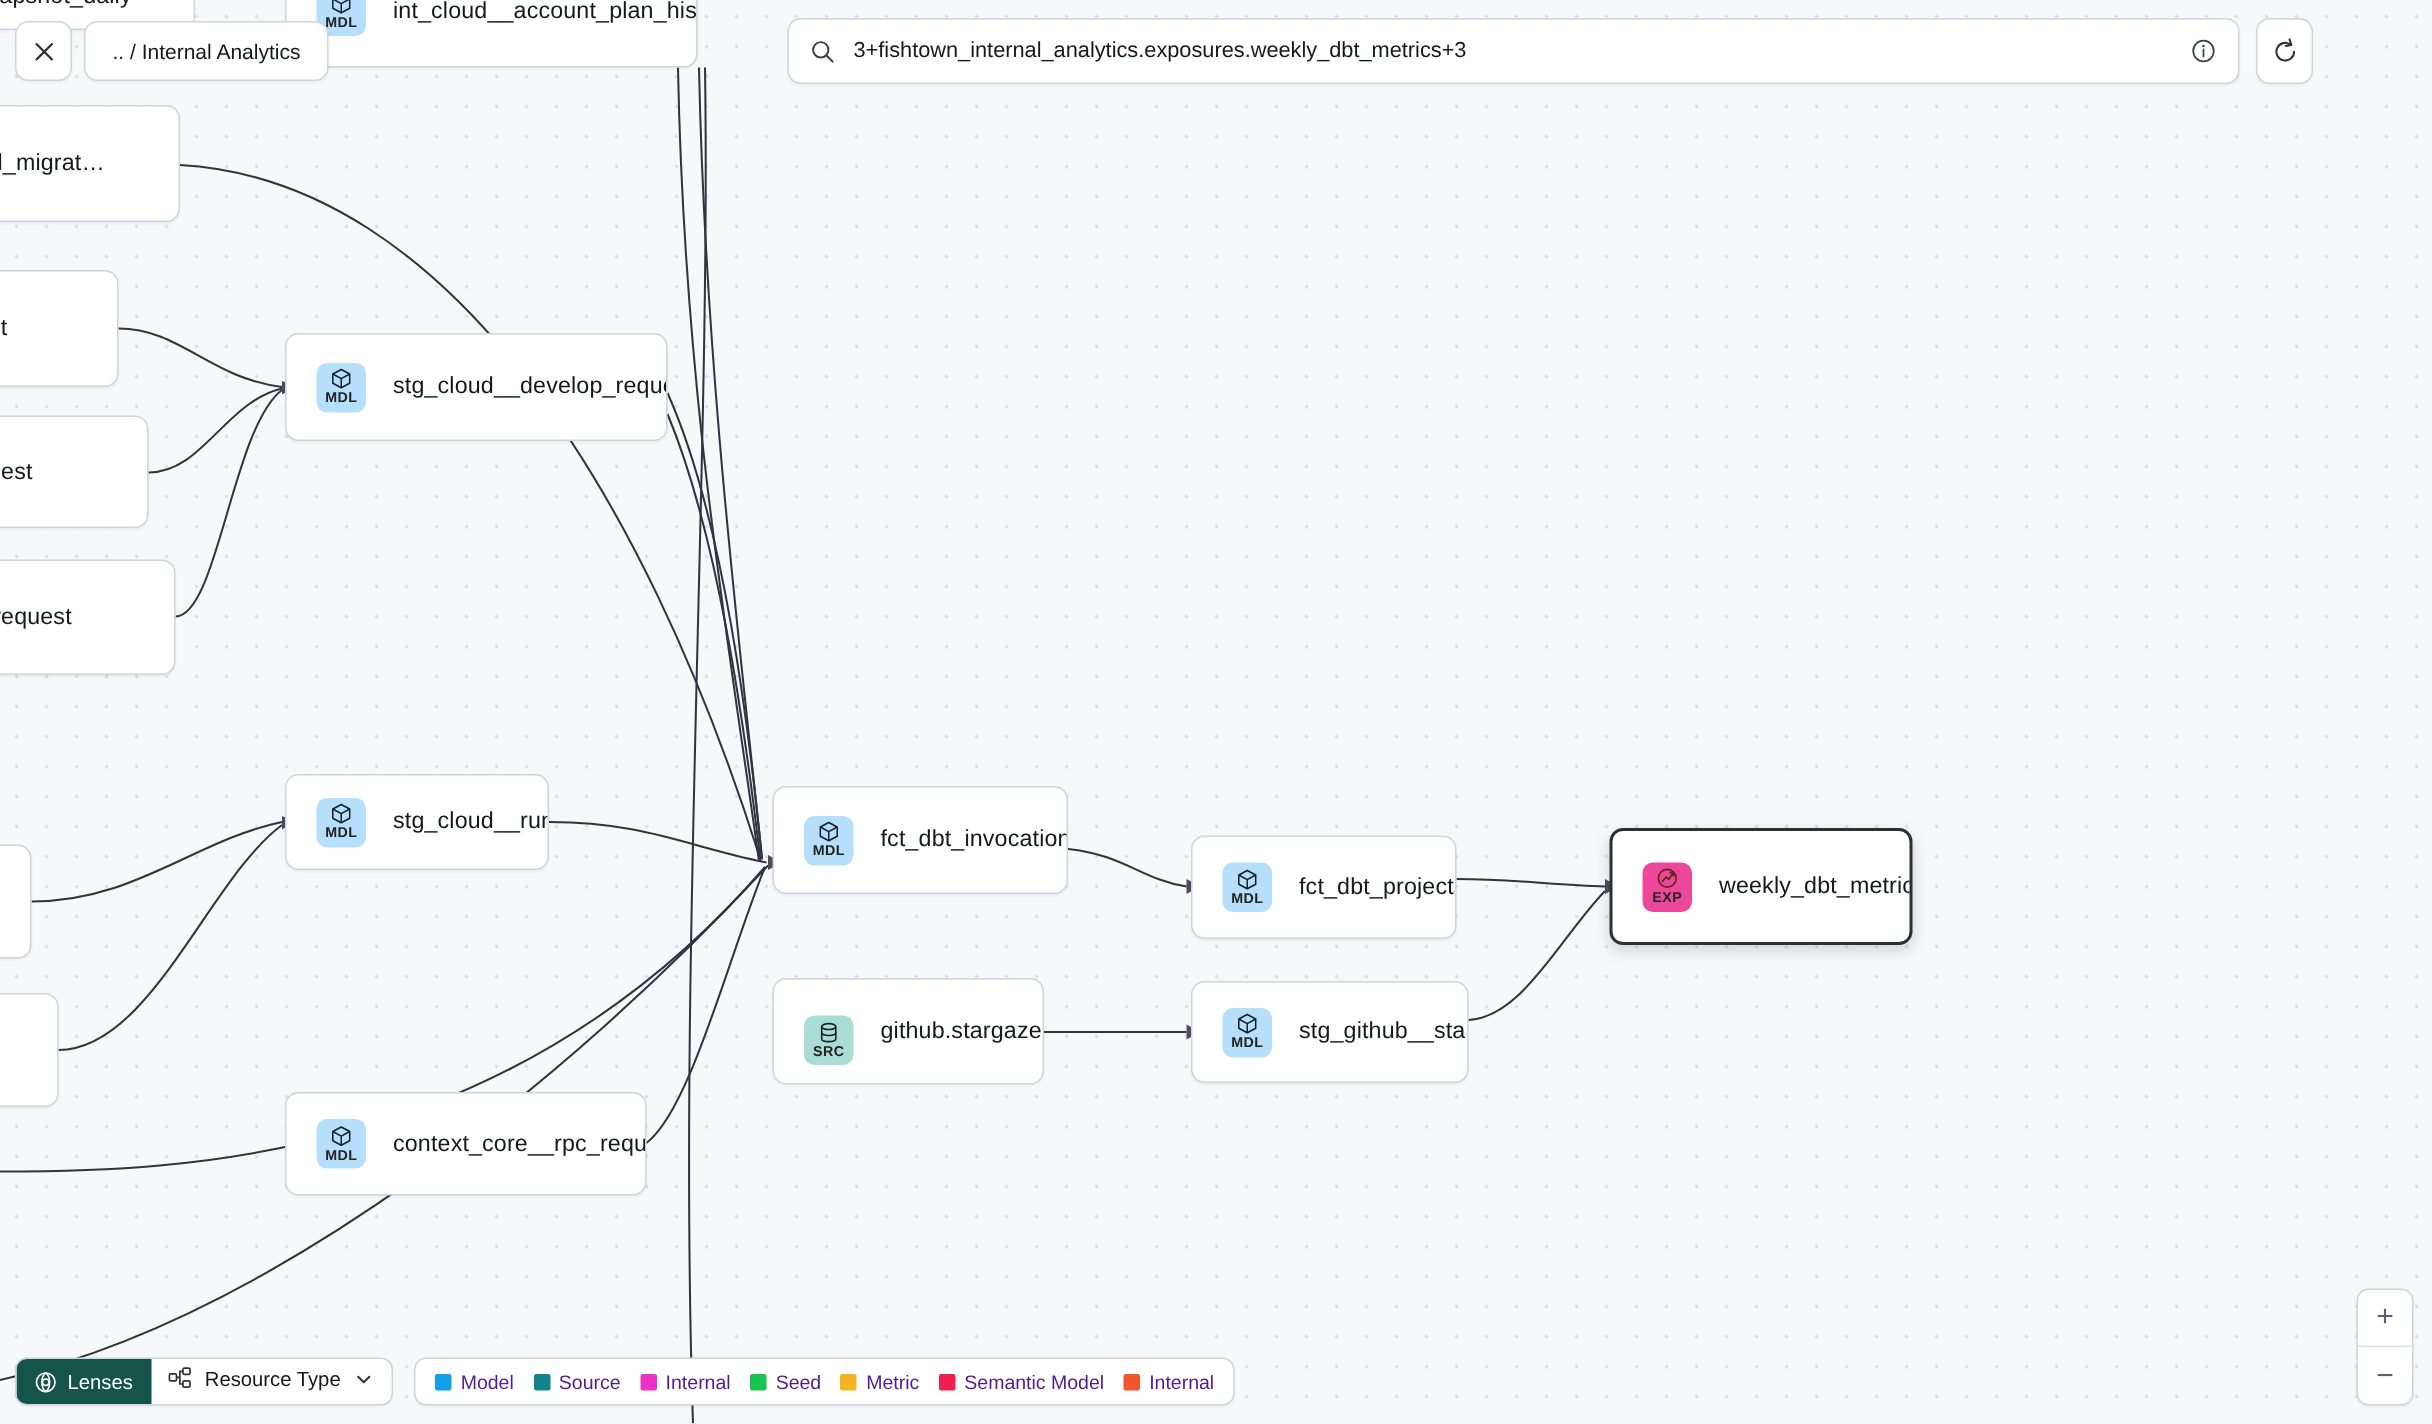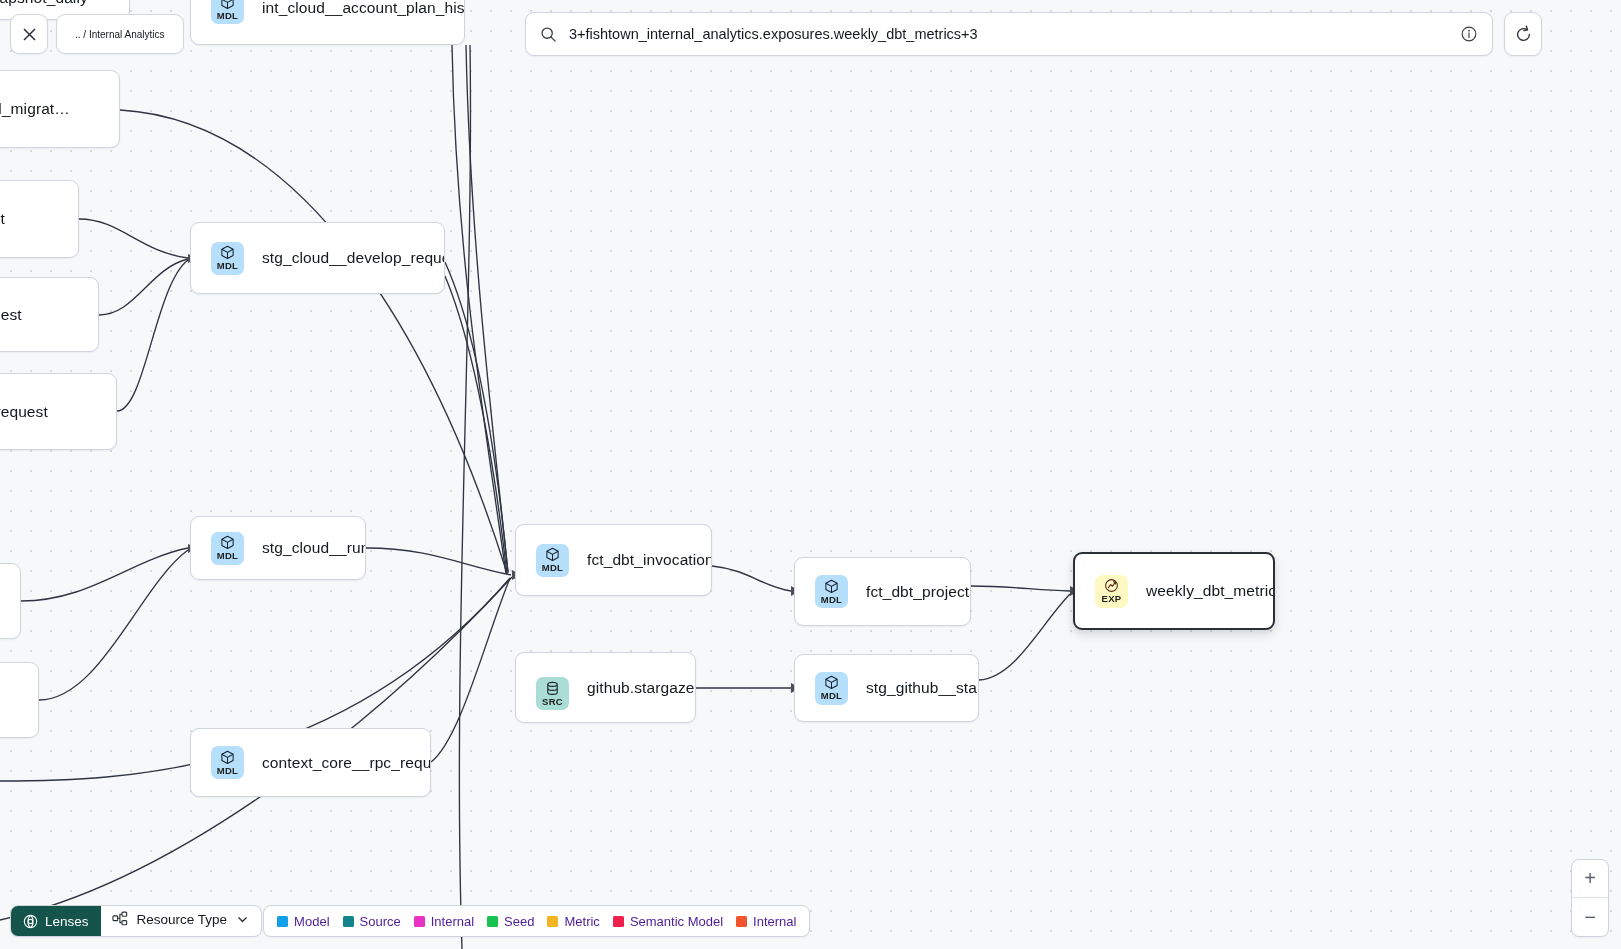--- a/index.html
+++ b/index.html
@@ -63,21 +63,21 @@
   .badge .glyph { display:block; height: 15px; }
   .badge .btxt {
     font-size: 9.5px;
     font-weight: 600;
     letter-spacing: .3px;
     margin-top: 1px;
     color: #222;
   }
   .badge-mdl { background: #b6dffb; }
   .badge-src { background: #a9ddd5; margin-top: 12px; }
-  .badge-exp { background: #fef9c3; }
+  .badge-exp { background: #ec4899; }
   .node .label {
     font-size: 15.5px;
     color: #14181f;
     letter-spacing: .1px;
   }
   .node.plain { padding-left: 22px; }
 
   
   .top-chip {
     position: absolute;
@@ -86,21 +86,21 @@
     border-radius: 9px;
     display: flex;
     align-items: center;
     justify-content: center;
     box-shadow: 0 1px 2px rgba(16,24,40,0.05);
   }
   #close-btn { left: 10px; top: 14px; width: 38px; height: 40px; cursor: pointer; }
   #breadcrumb {
     left: 56px; top: 14px; height: 40px;
     padding: 0 18px;
-    font-size: 10px; color: #14181f;
+    font-size: 14px; color: #14181f;
     cursor: pointer;
   }
 
   #searchbar {
     position: absolute;
     left: 525px; top: 12px;
     width: 968px; height: 44px;
     background: #fff;
     border: 1px solid #cfd4dd;
     border-radius: 9px;
@@ -125,21 +125,21 @@
   #refresh-btn {
     left: 1504px; top: 12px; width: 38px; height: 44px; cursor: pointer;
   }
 
   
   #bottom-left {
     position: absolute;
     left: 10px; bottom: 12px;
     display: flex;
     align-items: flex-start;
-    gap: 1px;
+    gap: 14px;
   }
   .tb-group {
     display: flex;
     align-items: center;
     background: #fff;
     border: 1px solid #cfd4dd;
     border-radius: 8px;
     height: 32px;
     overflow: hidden;
     box-shadow: 0 1px 2px rgba(16,24,40,0.05);

